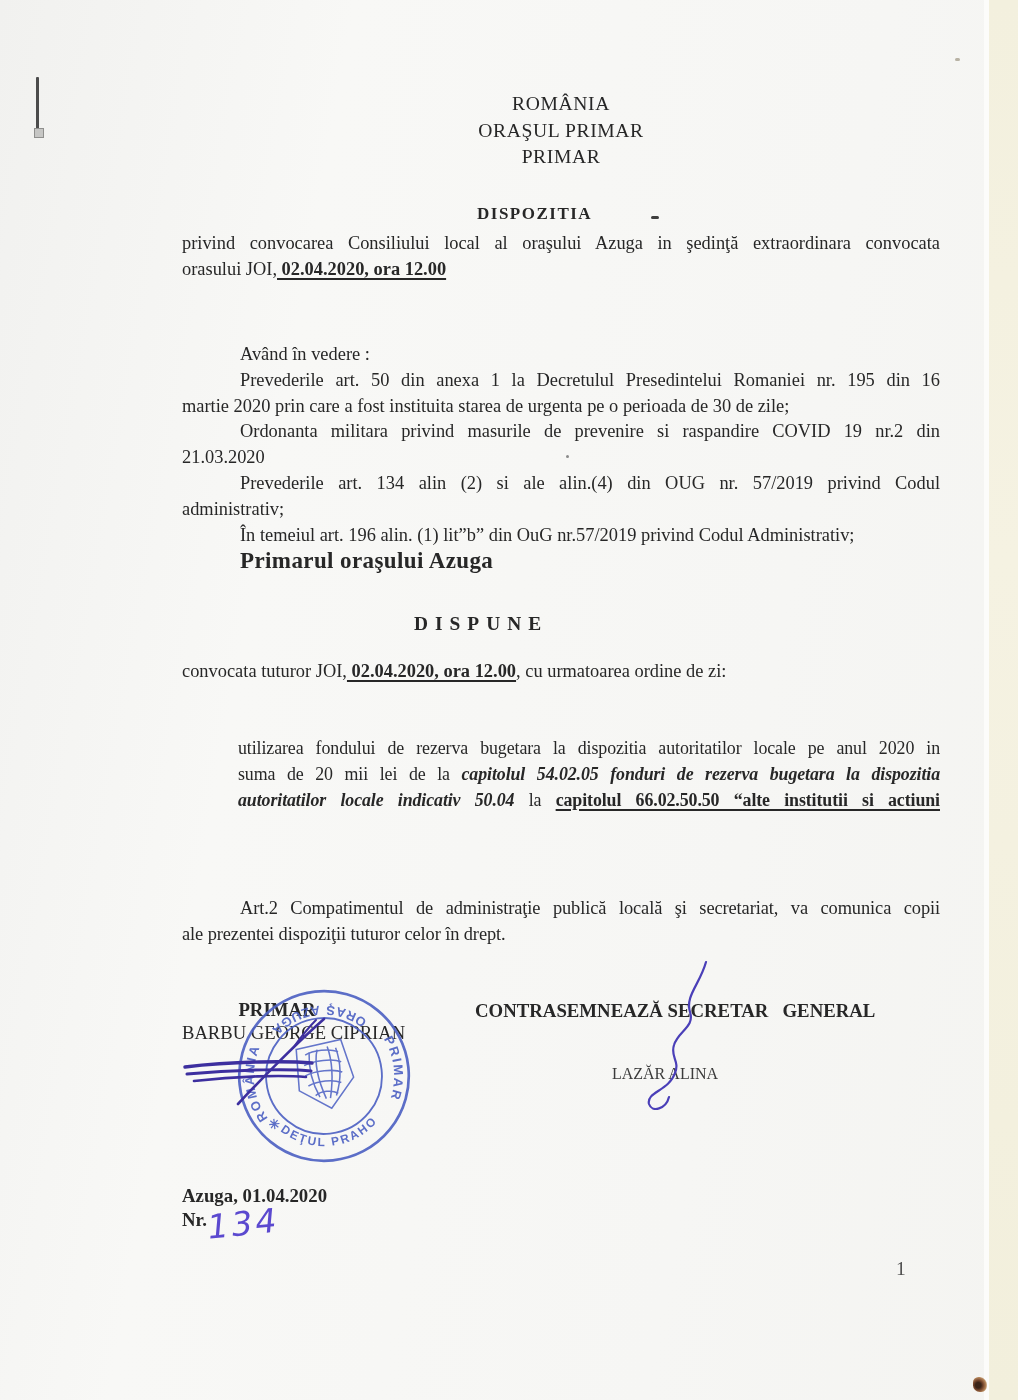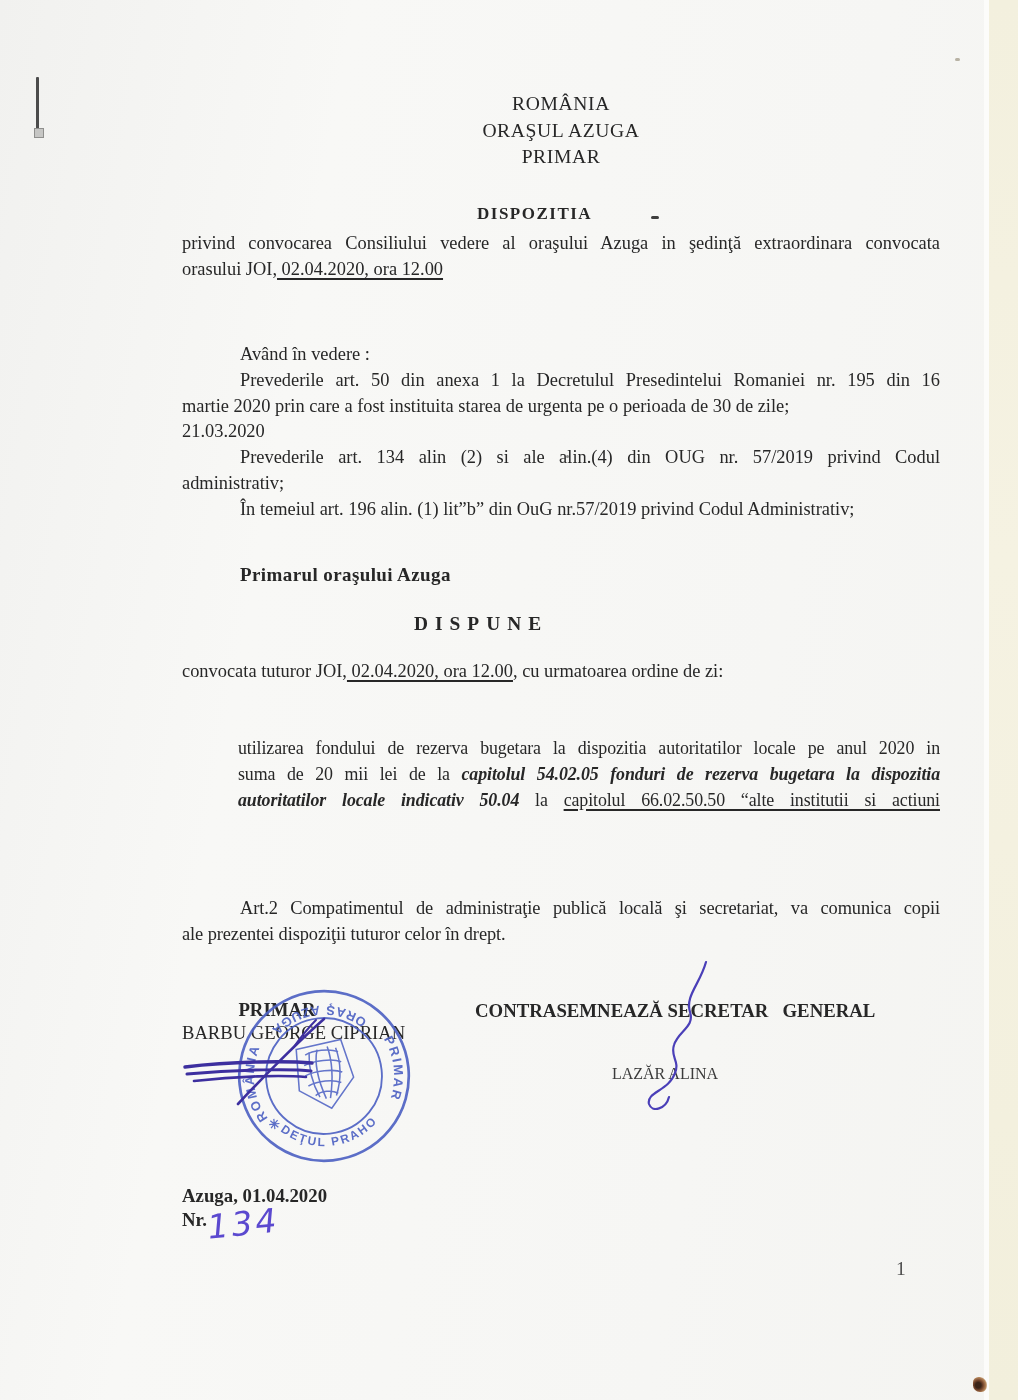--- a/index.html
+++ b/index.html
@@ -7,30 +7,30 @@
     position:relative;width:1018px;height:1400px;overflow:hidden;
     background:linear-gradient(100deg,#f1f1ef 0%,#f8f8f6 28%,#f6f6f4 70%,#f4f4f1 100%);
     font-family:"Liberation Serif","DejaVu Serif",serif;
     color:#272727;font-size:18.4px;padding-left:8px;
   }
   .abs{position:absolute;}
   .col{left:182px;width:758px;}
   .jl{text-align:justify;text-align-last:justify;white-space:nowrap;}
   .ind{padding-left:58px;}
   .b{font-weight:bold;}
-  .bu{font-weight:normal;text-decoration:underline;text-decoration-thickness:1.7px;text-underline-offset:3px;}
+  .bu{font-weight:bold;text-decoration:underline;text-decoration-thickness:1.7px;text-underline-offset:3px;}
   .emb{font-weight:bold;font-style:italic;}
   .line{line-height:25.8px;}
   .tab1{display:inline-block;width:44px;}
   #header-block{top:91px;text-align:center;line-height:26.6px;font-size:19.6px;letter-spacing:0.6px;}
   #doc-title{top:204px;left:477px;font-weight:bold;font-size:17px;letter-spacing:1.5px;}
   #title-dash{top:216px;left:651px;width:8px;height:3px;background:#3e3e3e;border-radius:2px;}
   #intro-block{top:231px;line-height:25.6px;}
   #recitals-block{top:342px;line-height:25.85px;}
-  #issuer-line{top:564px;font-size:19px;}
+  #issuer-line{top:548px;font-size:23px;}
   #issuer-line span{letter-spacing:0.4px;}
   #dispune-line{top:613px;left:414px;font-weight:bold;font-size:19.4px;letter-spacing:7px;}
   #art1-block{top:659px;line-height:25.8px;}
   #item1-block{top:736px;left:238px;width:702px;line-height:25.2px;font-size:17.9px;letter-spacing:-0.1px;}
   #art2-block{top:896px;line-height:25.6px;letter-spacing:-0.1px;}
   #sig-left-title{top:999px;left:177px;width:200px;text-align:center;font-weight:bold;font-size:18.8px;}
   #sig-left-name{top:1022px;left:182px;font-size:18.6px;}
   #sig-right-title{top:1000px;left:475px;font-weight:bold;font-size:18.8px;white-space:pre;}
   #sig-right-name{top:1065px;left:505px;width:320px;text-align:center;font-size:16px;color:#3b3b3b;}
   #stamp-wrap{top:985px;left:233px;width:182px;height:182px;transform:rotate(-6deg);opacity:0.92;}
@@ -48,36 +48,37 @@
     border-radius:40% 60% 50% 50%;}
   #pen-overlay{top:0;left:0;pointer-events:none;}
 </style>
 </head>
 <body>
 
 <div id="page">
 
   <div id="header-block" class="abs col">
     <div>ROMÂNIA</div>
-    <div>ORAŞUL AZUGA</div>
+    <div>ORAŞUL PRIMAR</div>
     <div>PRIMAR</div>
   </div>
 
   <div id="doc-title" class="abs">DISPOZITIA</div>
   <div id="title-dash" class="abs"></div>
 
   <div id="intro-block" class="abs col">
-    <div class="line jl">privind convocarea Consiliului vedere al oraşului Azuga in şedinţă extraordinara convocata</div>
+    <div class="line jl">privind convocarea Consiliului local al oraşului Azuga in şedinţă extraordinara convocata</div>
     <div class="line"><span>orasului JOI,</span><span class="bu"> 02.04.2020, ora 12.00</span></div>
   </div>
 
   <div id="recitals-block" class="abs col">
     <div class="line ind">Având în vedere :</div>
     <div class="line ind jl">Prevederile art. 50 din anexa 1 la Decretulul Presedintelui Romaniei nr. 195 din 16</div>
     <div class="line">martie 2020 prin care a fost instituita starea de urgenta pe o perioada de 30 de zile;</div>
+    <div class="line ind jl">Ordonanta militara privind masurile de prevenire si raspandire COVID 19 nr.2 din</div>
     <div class="line">21.03.2020</div>
     <div class="line ind jl">Prevederile art. 134 alin (2) si ale alin.(4) din OUG nr. 57/2019 privind Codul</div>
     <div class="line">administrativ;</div>
     <div class="line ind">În temeiul art. 196 alin. (1) lit”b”  din OuG nr.57/2019 privind Codul Administrativ;</div>
   </div>
 
   <div id="issuer-line" class="abs col ind">
     <span class="b">Primarul oraşului Azuga</span>
   </div>
 

